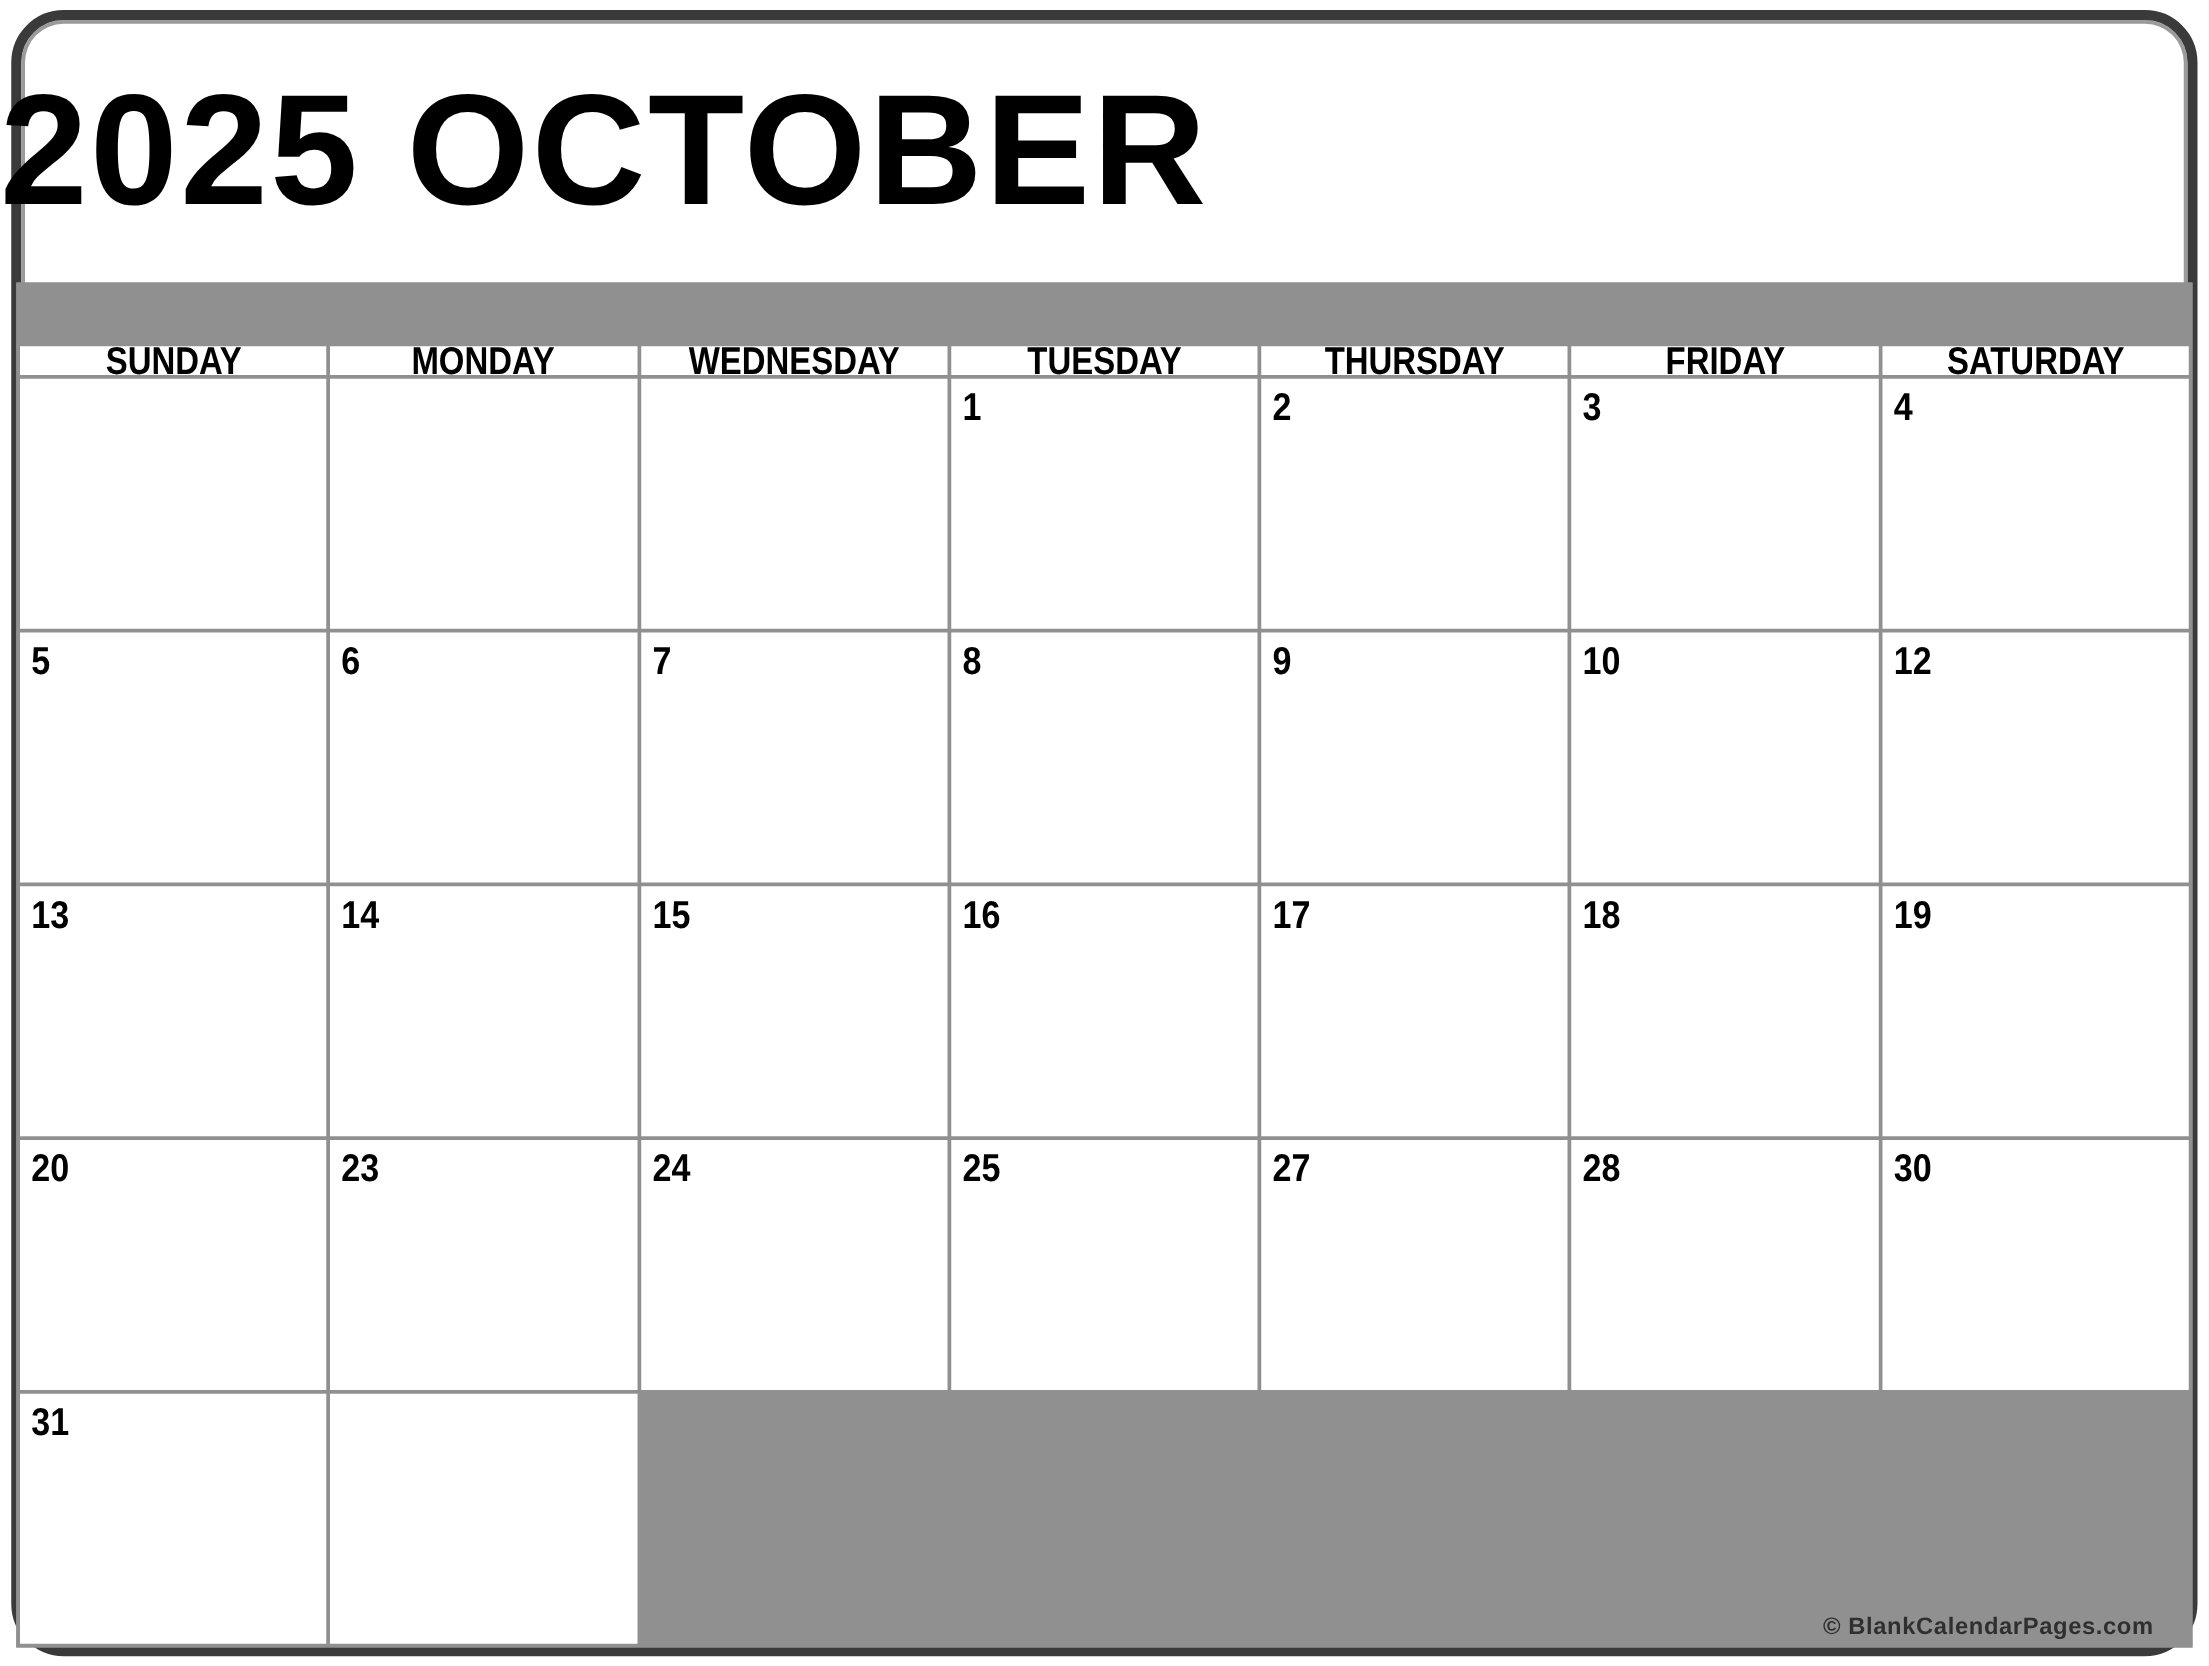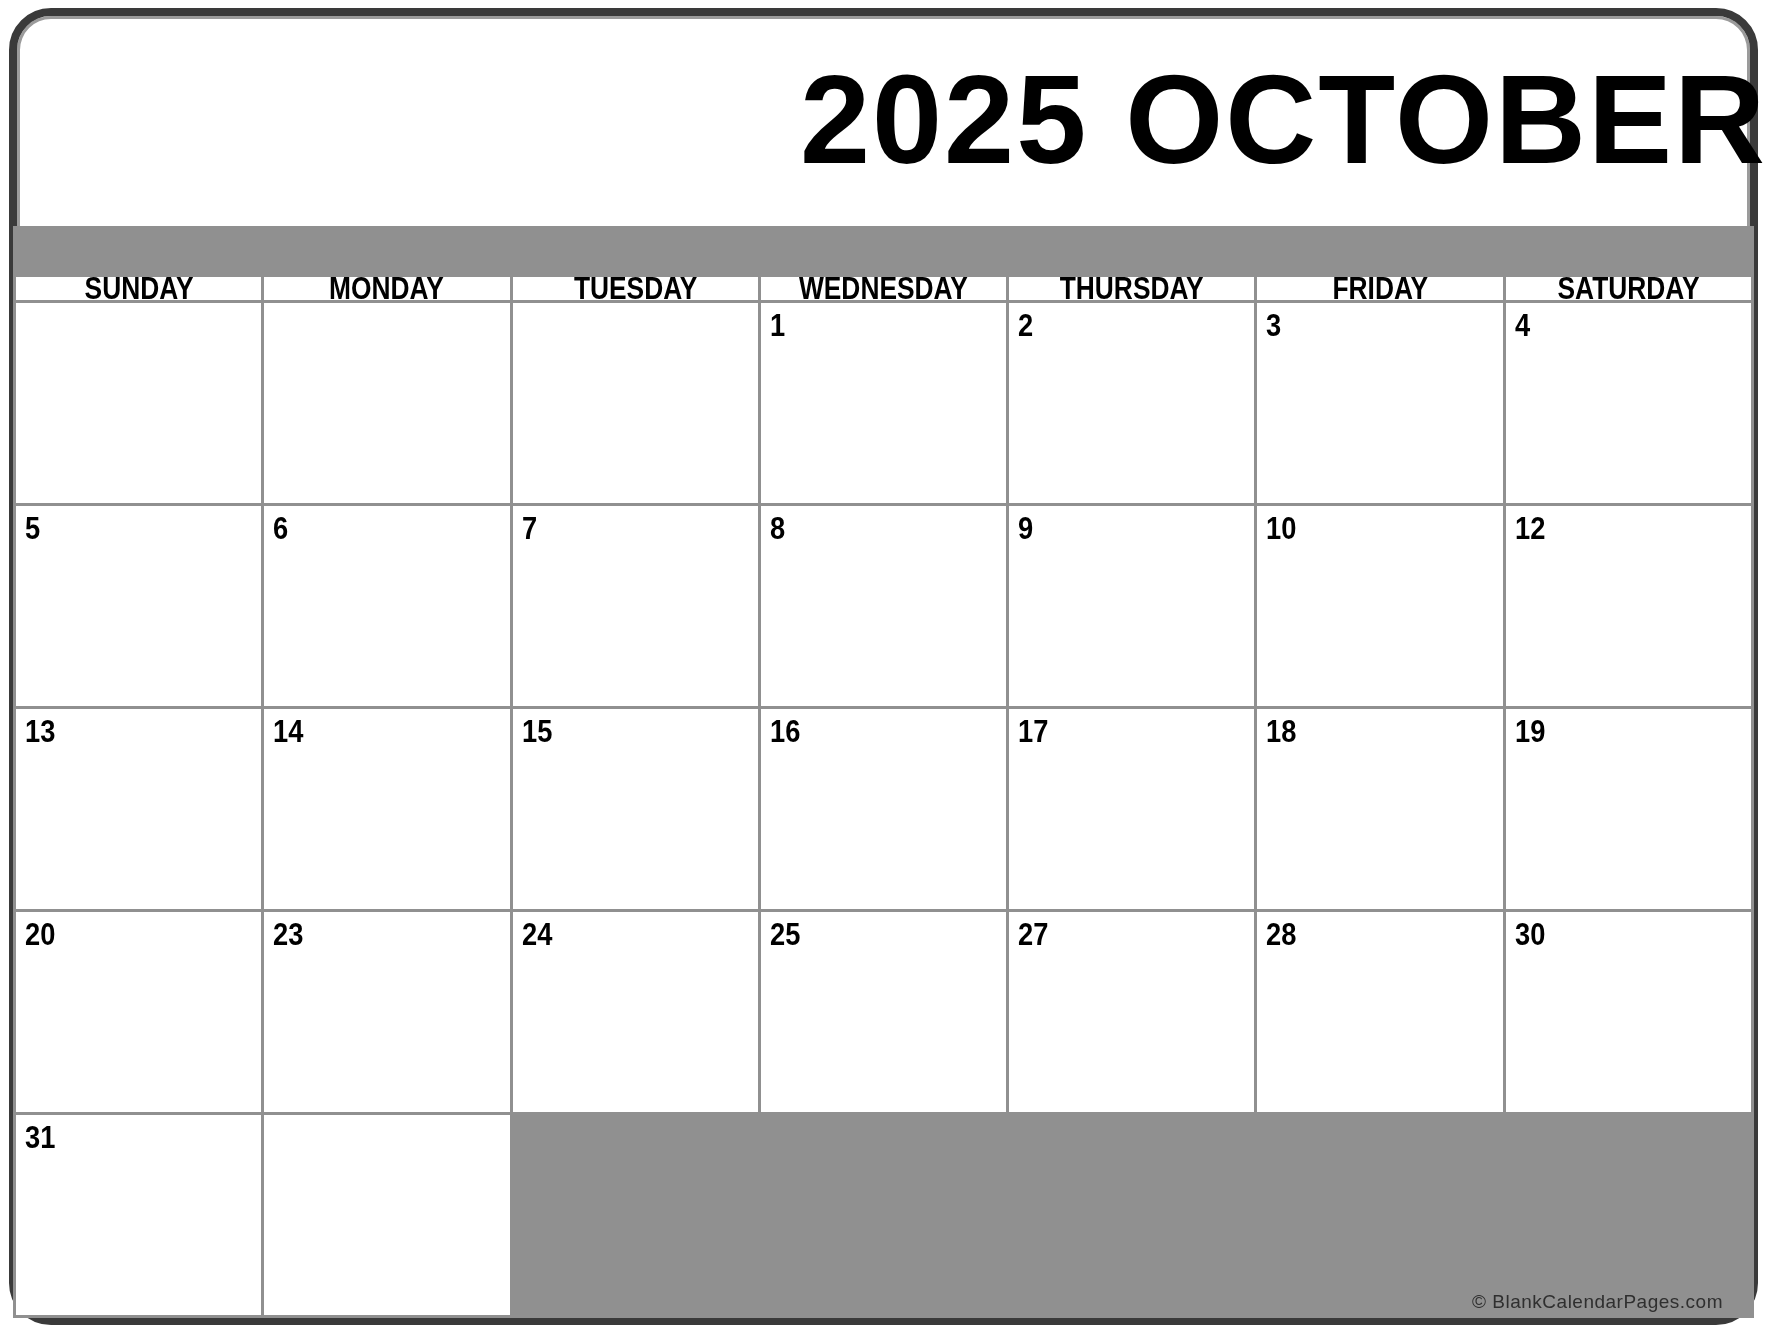--- a/index.html
+++ b/index.html
@@ -26,21 +26,21 @@
     border-radius: 42px;
     box-shadow: inset 0 0 0 3px #9b9b9b;
     pointer-events: none;
   }
   .title {
     position: absolute;
     top: 48px;
     left: 0;
     width: 100%;
     margin: 0;
-    text-align: right;
+    text-align: left;
     font-size: 126px;
     line-height: 1.15;
     font-weight: bold;
     letter-spacing: 2px;
     color: #000000;
     white-space: pre;
   }
   .grid {
     position: absolute;
     left: 13px;
@@ -81,43 +81,43 @@
     font-weight: bold;
     color: #000000;
     transform: scaleX(0.88);
     transform-origin: 0 50%;
   }
   .watermark {
     position: absolute;
     right: 44px;
     bottom: 20px;
     font-size: 19px;
-    font-weight: normal;
+    font-weight: bold;
     color: #2f2f2f;
     letter-spacing: 0.5px;
   }
 </style>
 </head>
 <body>
 
 <div class="page">
   <div class="frame"></div>
   <h1 class="title">2025 OCTOBER</h1>
   <div class="grid">
       <div class="cell header">
         <span class="weekday-label">SUNDAY</span>
       </div>
       <div class="cell header">
         <span class="weekday-label">MONDAY</span>
       </div>
       <div class="cell header">
-        <span class="weekday-label">TUESDAY</span>
+        <span class="weekday-label">WEDNESDAY</span>
       </div>
       <div class="cell header">
-        <span class="weekday-label">WEDNESDAY</span>
+        <span class="weekday-label">TUESDAY</span>
       </div>
       <div class="cell header">
         <span class="weekday-label">THURSDAY</span>
       </div>
       <div class="cell header">
         <span class="weekday-label">FRIDAY</span>
       </div>
       <div class="cell header">
         <span class="weekday-label">SATURDAY</span>
       </div>

